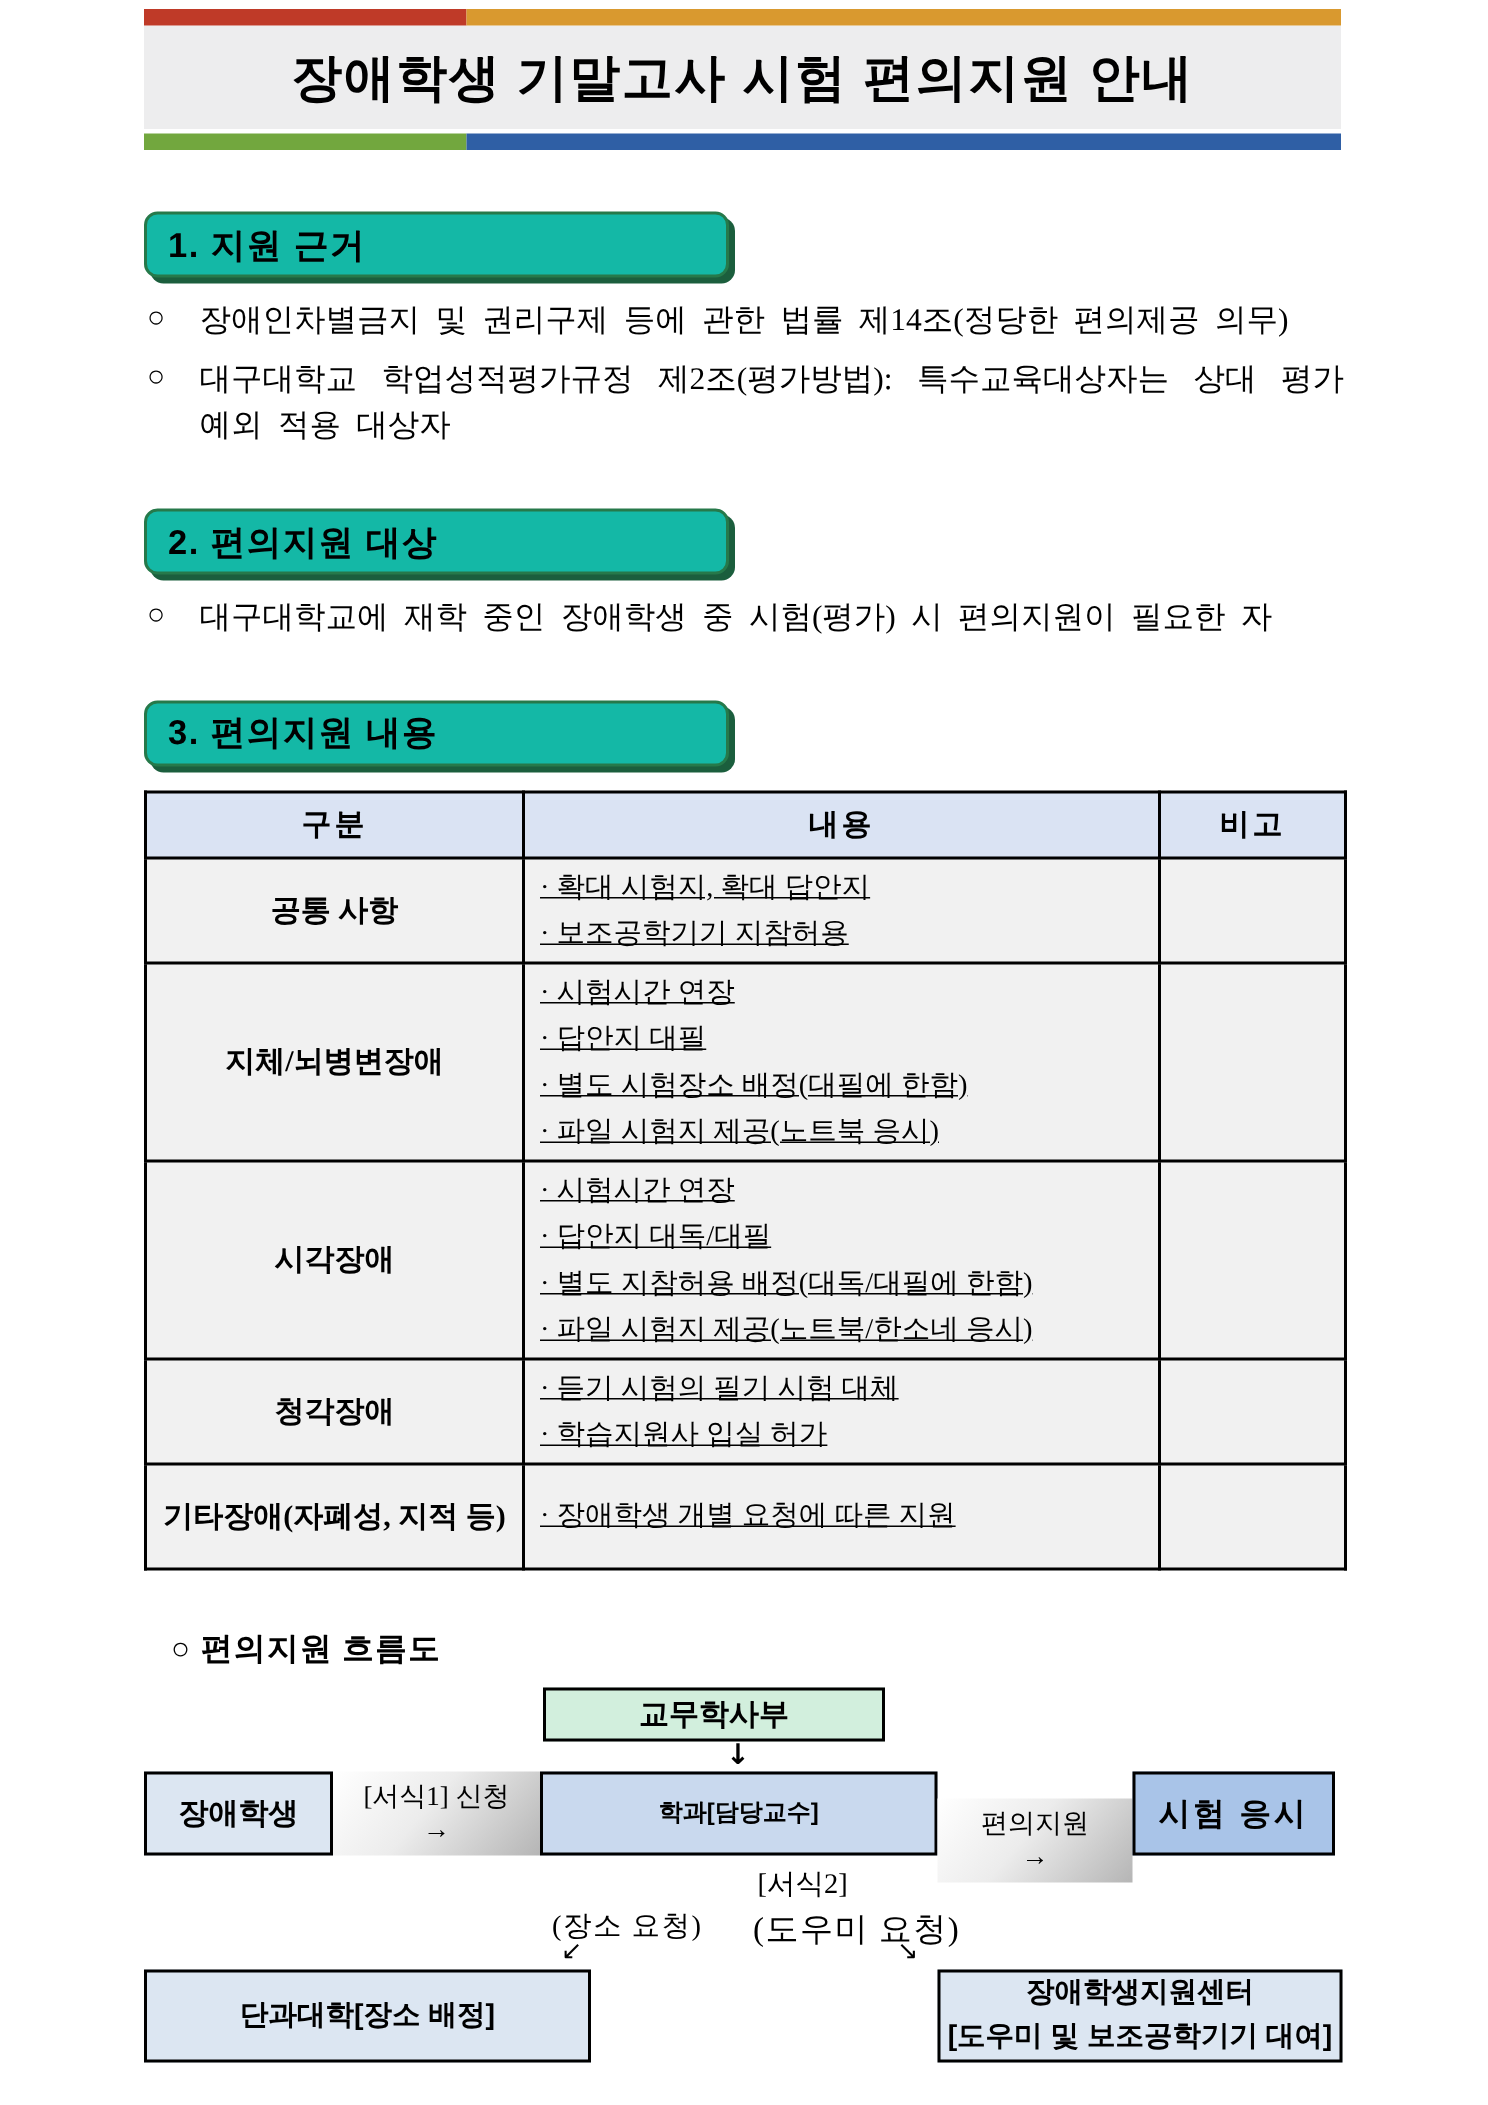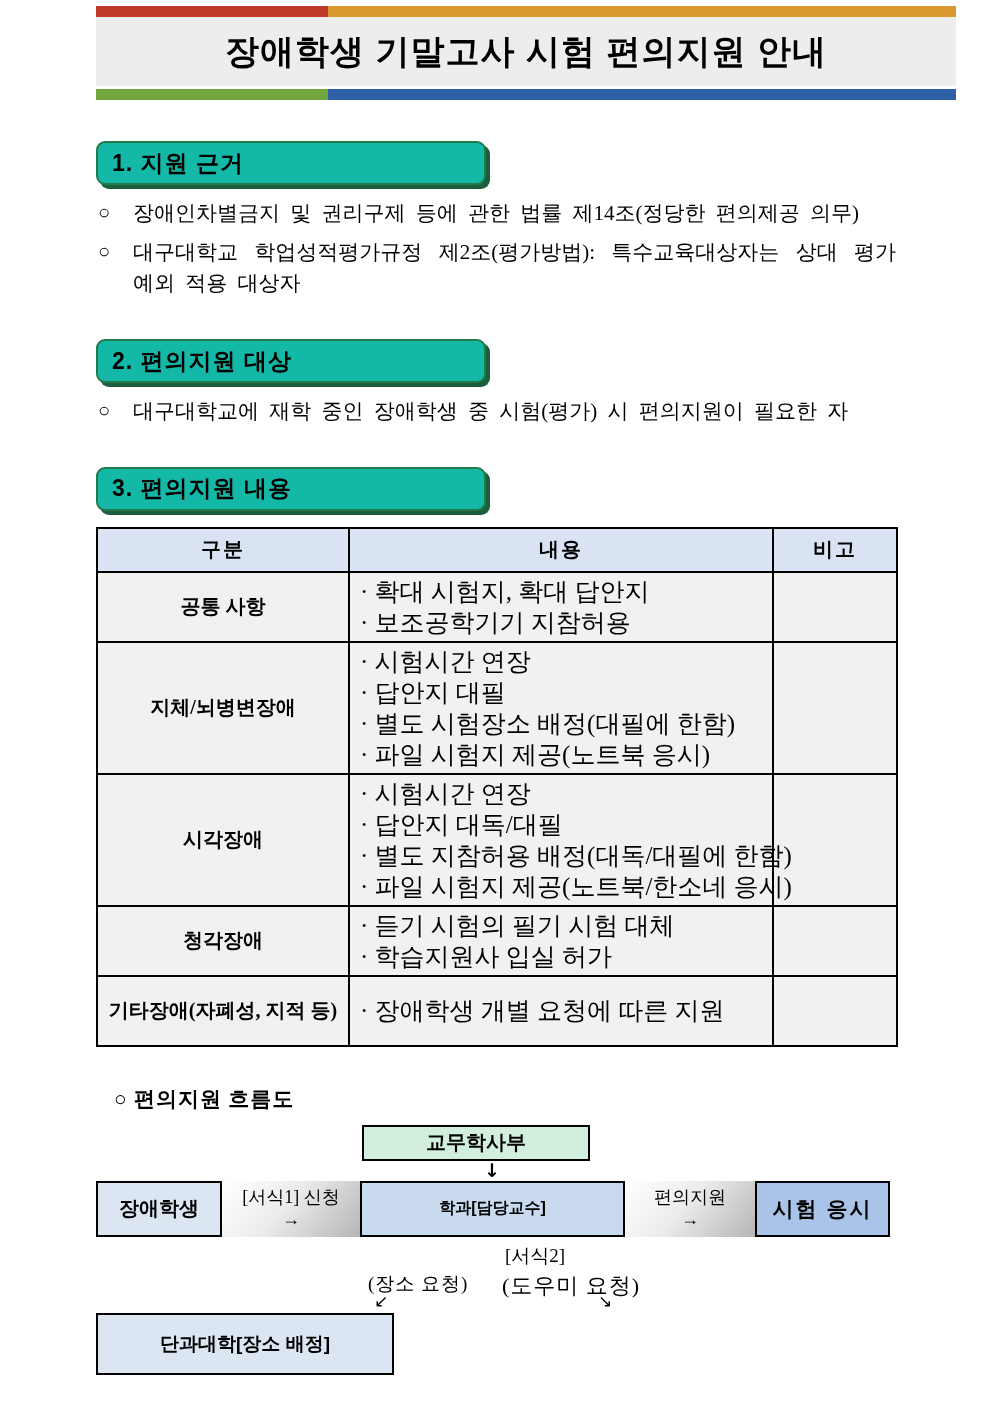--- a/index.html
+++ b/index.html
@@ -5,21 +5,21 @@
   * { margin:0; padding:0; box-sizing:border-box; }
   html,body { background:#ffffff; }
   body {
     width:992px; height:1403px; position:relative;
     font-family:"Liberation Serif","DejaVu Serif",serif;
     color:#000;
   }
   .content { position:absolute; left:96px; top:0; width:800px; }
 
   
-  .title-panel { margin-top:6px; width:860px; }
+  .title-panel { margin-top:6px; width:798px; }
   .bar { height:11px; display:flex; }
   .bar .seg-a { width:27%; height:100%; }
   .bar .seg-b { width:73%; height:100%; }
   .bar-top .seg-a { background:#bf3a28; }
   .bar-top .seg-b { background:#d9992f; }
   .bar-bottom { margin-top:3px; }
   .bar-bottom .seg-a { background:#72a73e; }
   .bar-bottom .seg-b { background:#2f5fa5; }
   .title-body {
     background:#ededee; height:69px; display:flex; align-items:center; justify-content:center;
@@ -53,21 +53,21 @@
   table.support col.c1 { width:252px; }
   table.support col.c2 { width:424px; }
   table.support col.c3 { width:124px; }
   table.support th, table.support td { border:2px solid #000; }
   table.support th {
     background:#dae3f3; height:44px; font-size:20px; font-weight:bold;
     text-align:center; letter-spacing:2px;
   }
   table.support td { background:#f1f1f1; }
   td.cat { text-align:center; font-weight:bold; font-size:20px; padding:4px 10px; }
-  td.items { padding:3px 4px 3px 10px; font-size:25px; }
+  td.items { padding:3px 4px 3px 10px; font-size:19px;text-decoration:underline; }
   td.items div { line-height:31px; white-space:nowrap; }
   tr.r0 td { height:58px; }
   tr.r1 td { height:130px; }
   tr.r2 td { height:128px; }
   tr.r3 td { height:62px; }
   tr.r4 td { height:70px; }
 
   
   .flow { position:relative; height:310px; margin-top:38px; font-size:19px; }
   .flow-heading {
@@ -84,21 +84,21 @@
   .box-end    { left:659px; top:96px;  width:135px; height:56px; background:#a9c4e8; font-size:21px; letter-spacing:2px; }
   .box-bl     { left:0;     top:228px; width:298px; height:62px; background:#dce6f2; font-size:19px; line-height:1.5; }
   .box-br     { left:529px; top:228px; width:270px; height:62px; background:#dce6f2; font-size:19px; flex-direction:column; line-height:1.5; }
   .connector {
     position:absolute; top:96px; height:56px;
     background:linear-gradient(130deg,#ffffff 0%,#ececec 45%,#b5b5b5 100%);
     display:flex; flex-direction:column; align-items:center; justify-content:center;
     font-size:18px; line-height:1.2;text-align:center;
   }
   .conn1 { left:126px; width:138px; }
-  .conn2 { left:529px; width:130px; }
+  .conn2 { left:529px; width:130px;margin-top:18px; }
   .down-arrow { position:absolute; left:388px; top:74px; font-size:19px; font-weight:bold; font-family:"DejaVu Sans",sans-serif; }
   .form2 { position:absolute; left:409px; top:158px; font-size:19px; }
   .req-left  { position:absolute; left:272px; top:186px; font-size:19px; letter-spacing:1px; }
   .req-right { position:absolute; left:406px; top:186px; font-size:22px; letter-spacing:1px; }
   .diag-left  { position:absolute; left:278px; top:206px; font-size:17px; font-family:"DejaVu Sans",sans-serif; }
   .diag-right { position:absolute; left:502px; top:206px; font-size:17px; font-family:"DejaVu Sans",sans-serif; }
 </style>
 </head>
 <body>
 
@@ -223,15 +223,19 @@
     <div class="form2">[서식2]</div>
     <div class="req-left">(장소 요청)</div>
     <div class="req-right">(도우미 요청)</div>
     <div class="diag-left">↙</div>
     <div class="diag-right">↘</div>
 
     <div class="fbox box-bl">
       <span>단과대학</span>
       <span>[장소 배정]</span>
     </div>
+    <div class="fbox box-br">
+      <span>장애학생지원센터</span>
+      <span>[도우미 및 보조공학기기 대여]</span>
+    </div>
   </div>
 
 </div>
 
 </body></html>

